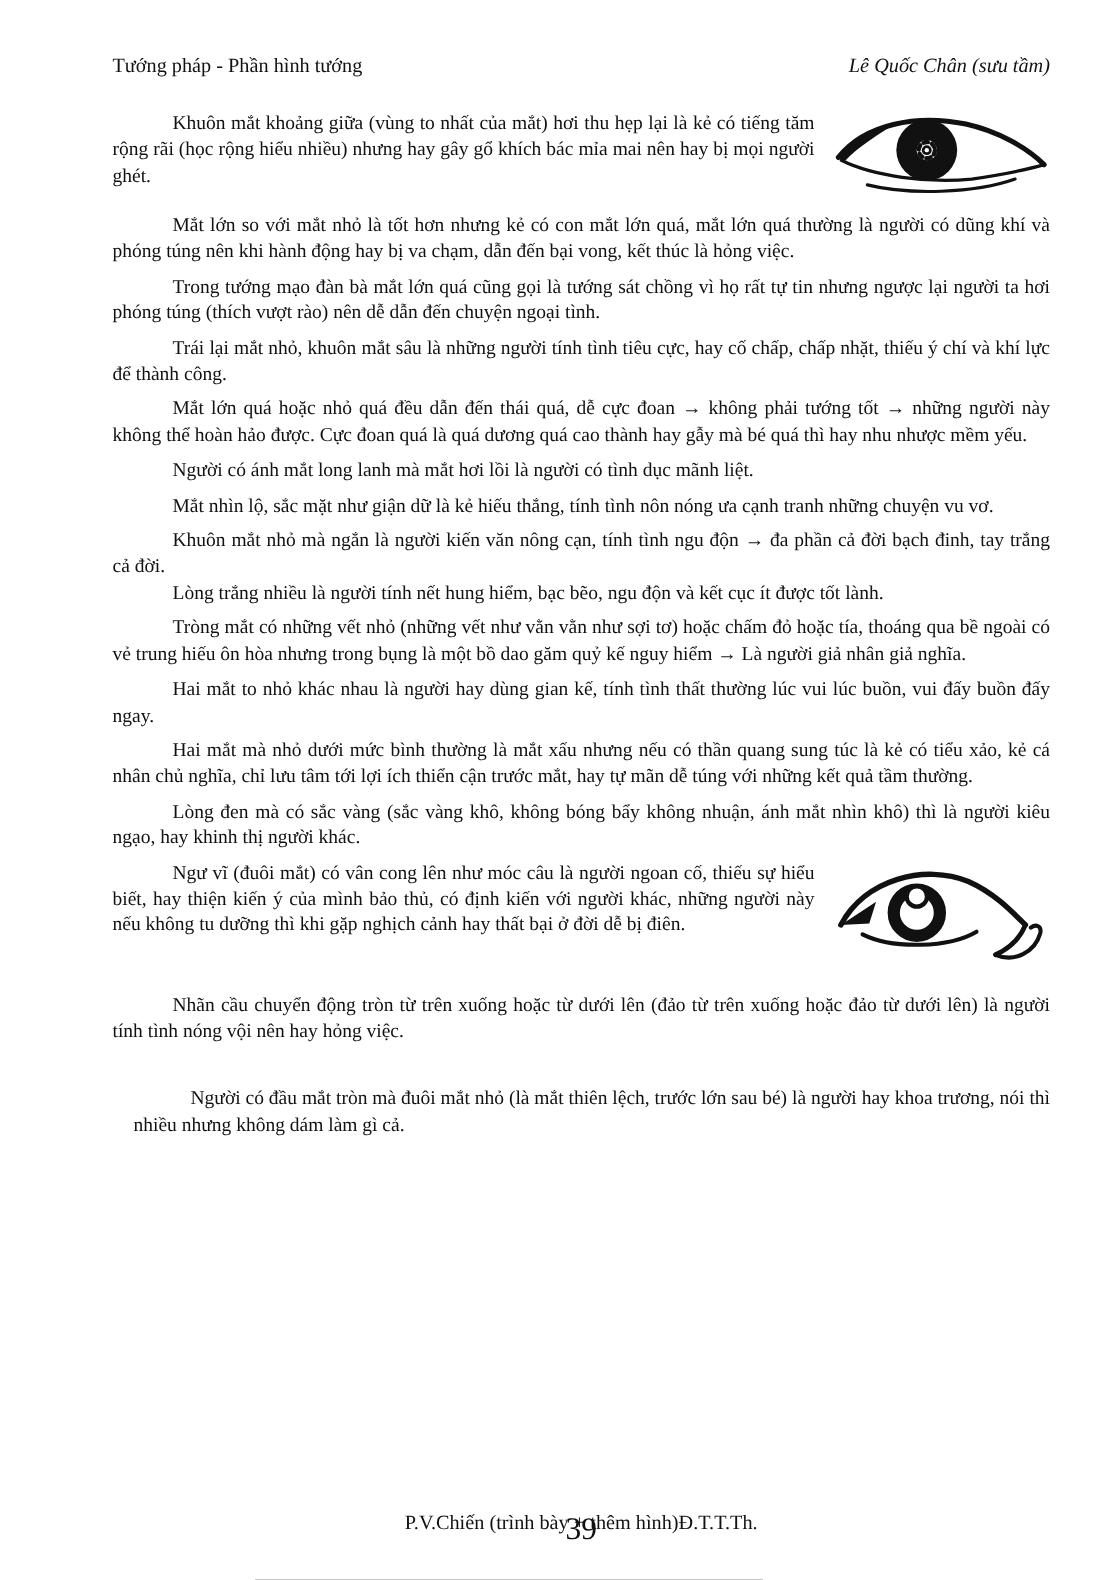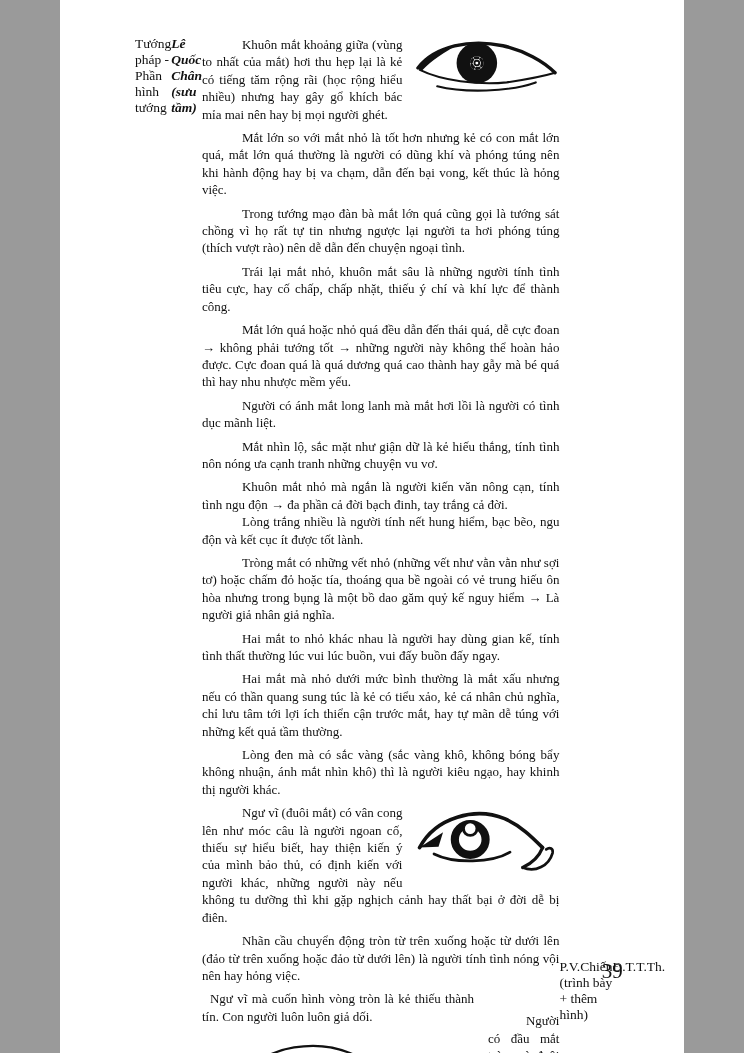--- a/index.html
+++ b/index.html
@@ -1,24 +1,24 @@
 <!DOCTYPE html>
 <html lang="vi"><head>
 <meta charset="utf-8">
 <style>
   html,body { margin:0; padding:0; background:#9a9a9a; }
   .page {
-    width:624px; height:1053px; margin:0 auto; background:#ffffff; color:#111;
+    width:744px; height:1053px; margin:0 auto; background:#ffffff; color:#111;
     font-family:"Liberation Serif","DejaVu Serif",serif;
     box-sizing:border-box; padding:36px 44px 30px 75px;
-    display:flex; flex-direction:row; overflow:hidden;
+    display:flex; flex-direction:column; overflow:hidden;
   }
   .hdr { display:flex; justify-content:space-between; align-items:baseline;
          font-size:13.5px; margin-bottom:21px; }
-  .hdr .author { font-weight:bold; font-style:italic; }
+  .hdr .author { font-weight:normal; font-style:italic; }
   .bodytext { font-size:13px; line-height:17.4px; text-align:justify; }
   .bodytext p { margin:6px 0 0; text-indent:40px; }
   .bodytext p.first { margin-top:0; }
   .bodytext p.tight { margin-top:0; }
   .figblock { margin-top:6px; }
   .figblock.first { margin-top:0; }
   .figblock p { margin-top:0; }
   .fig-right { float:right; margin:2px 0 4px 12px; }
   .clearfix::after { content:""; display:block; clear:both; }
   .cols { display:flex; margin-top:6px; }
@@ -82,33 +82,20 @@
         <path class="ln" stroke-width="3" d="M22,53 C44,64 86,63 106,51"></path>
         <path class="ln" stroke-width="3.5" d="M142,46 C138,56 131,63 120,68"></path>
         <path class="ln" stroke-width="3" d="M120,68 C134,74 149,66 153,52 C154,47 150,45 146,48"></path>
       </svg>
       <p>Ngư vĩ (đuôi mắt) có vân cong lên như móc câu là người ngoan cố, thiếu sự hiểu biết, hay thiện kiến ý của mình bảo thủ, có định kiến với người khác, những người này nếu không tu dưỡng thì khi gặp nghịch cảnh hay thất bại ở đời dễ bị điên.</p>
     </div>
 
     <p>Nhãn cầu chuyển động tròn từ trên xuống hoặc từ dưới lên (đảo từ trên xuống hoặc đảo từ dưới lên) là người tính tình nóng vội nên hay hỏng việc.</p>
 
     <div class="cols">
-      <div class="col-left">
-        <p>Ngư vĩ mà cuốn hình vòng tròn là kẻ thiếu thành tín. Con người luôn luôn giả dối.</p>
-        <div class="eye3wrap">
-          <svg width="182" height="61" viewBox="0 0 190 64">
-            <ellipse cx="70" cy="35" rx="24" ry="18" fill="#111"></ellipse>
-            <path class="ln" stroke-width="2.4" d="M12,41 C40,7 92,3 126,17 C142,24 154,31 166,37"></path>
-            <path class="ln" stroke-width="2.2" d="M24,39 C48,17 92,13 120,25 C132,30 142,35 150,39"></path>
-            <path class="ln" stroke-width="2.2" d="M14,43 C44,55 88,53 120,41"></path>
-            <path class="ln" stroke-width="2.2" d="M150,39 C162,45 174,41 186,27"></path>
-            <path class="ln" stroke-width="2.2" d="M120,41 C142,53 168,53 187,38"></path>
-          </svg>
-        </div>
-      </div>
       <div class="col-right">
         <p>Người có đầu mắt tròn mà đuôi mắt nhỏ  (là mắt thiên lệch, trước lớn sau bé) là người hay khoa trương, nói thì nhiều nhưng không dám làm gì cả.</p>
       </div>
     </div>
 
   </div>
 
   <div class="ftr">
     <span>P.V.Chiến (trình bày + thêm hình)</span>
     <span class="page-num">39</span>

